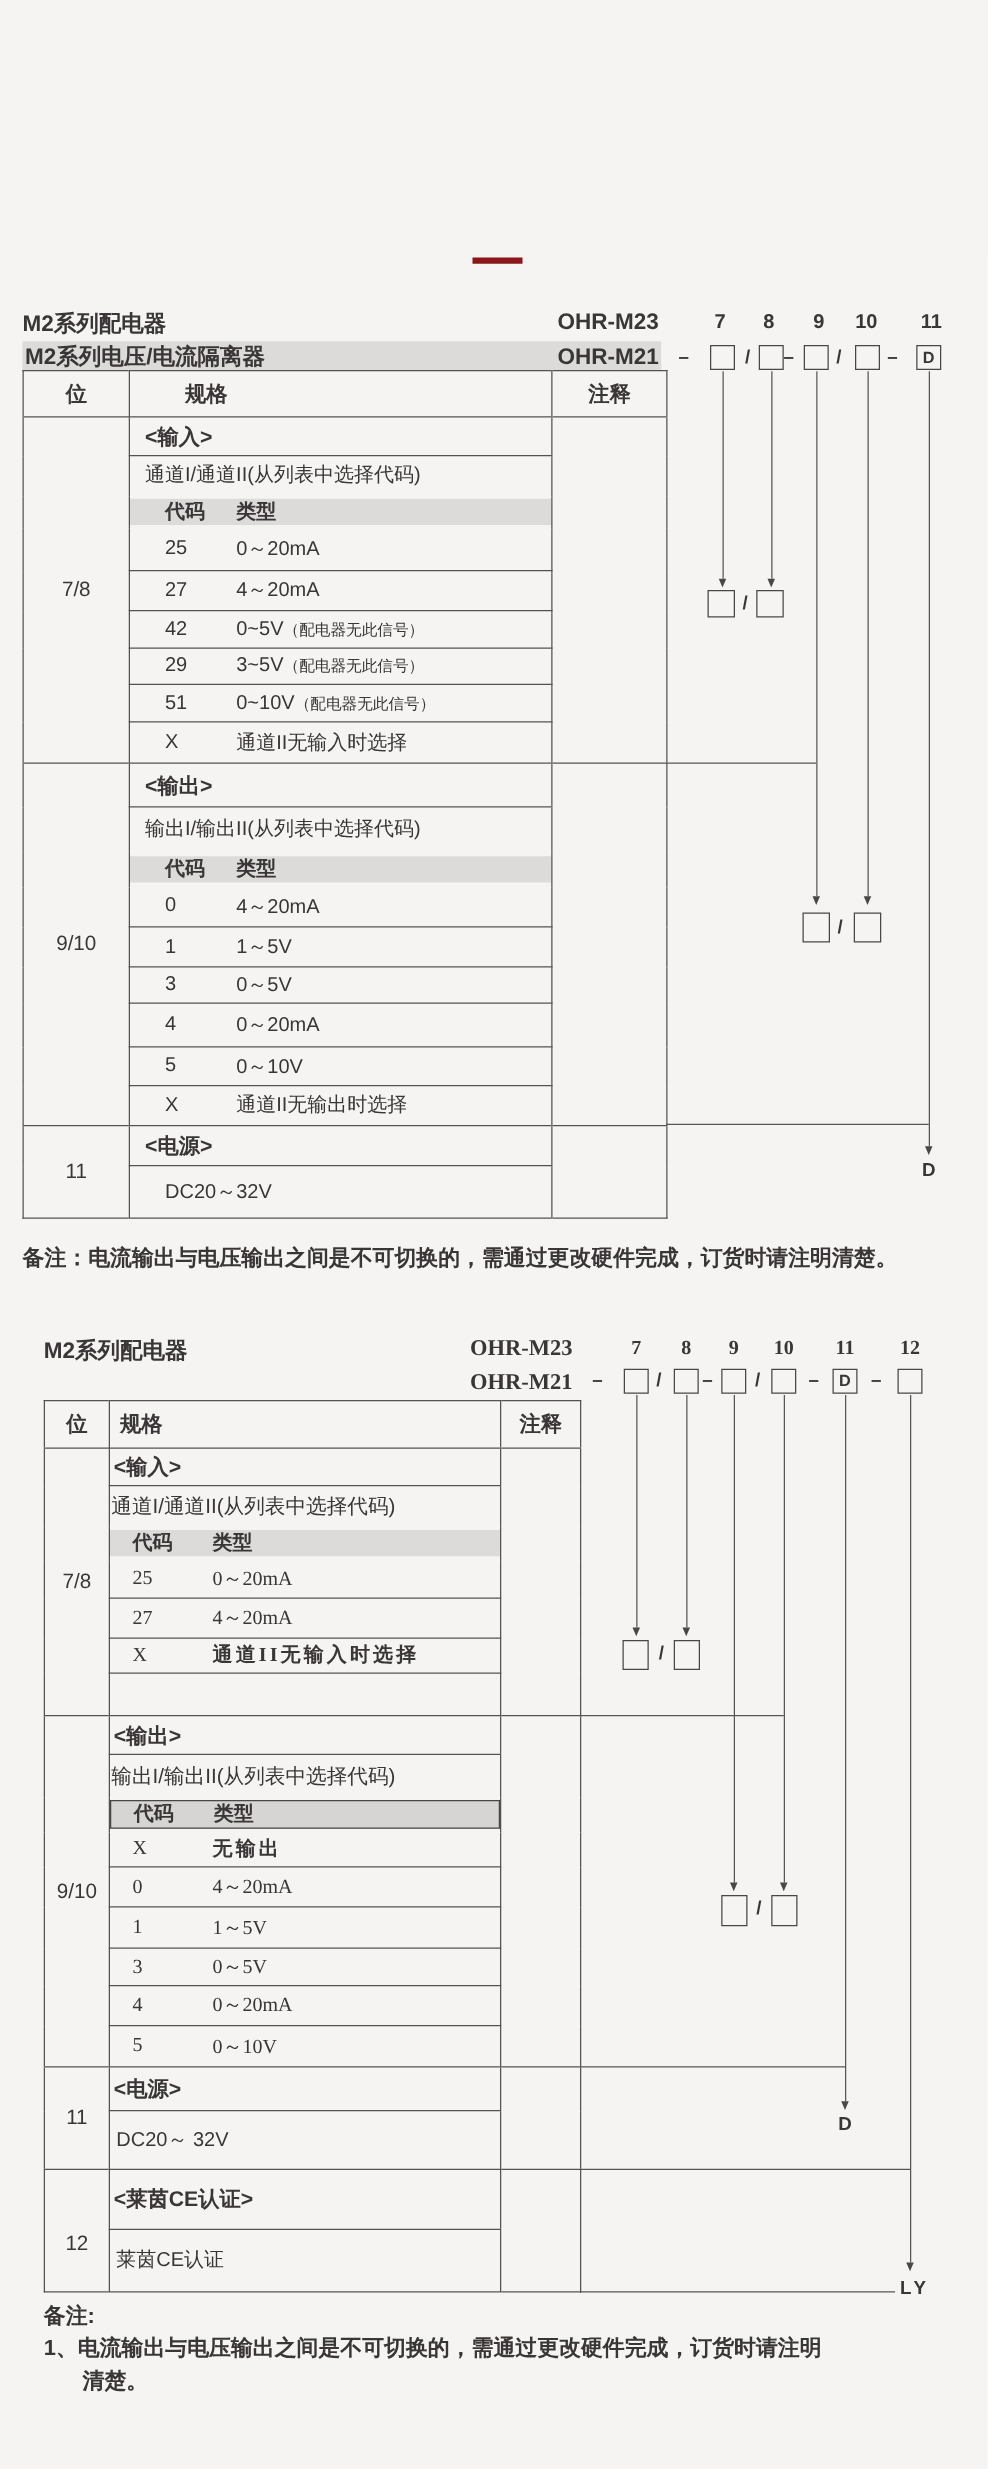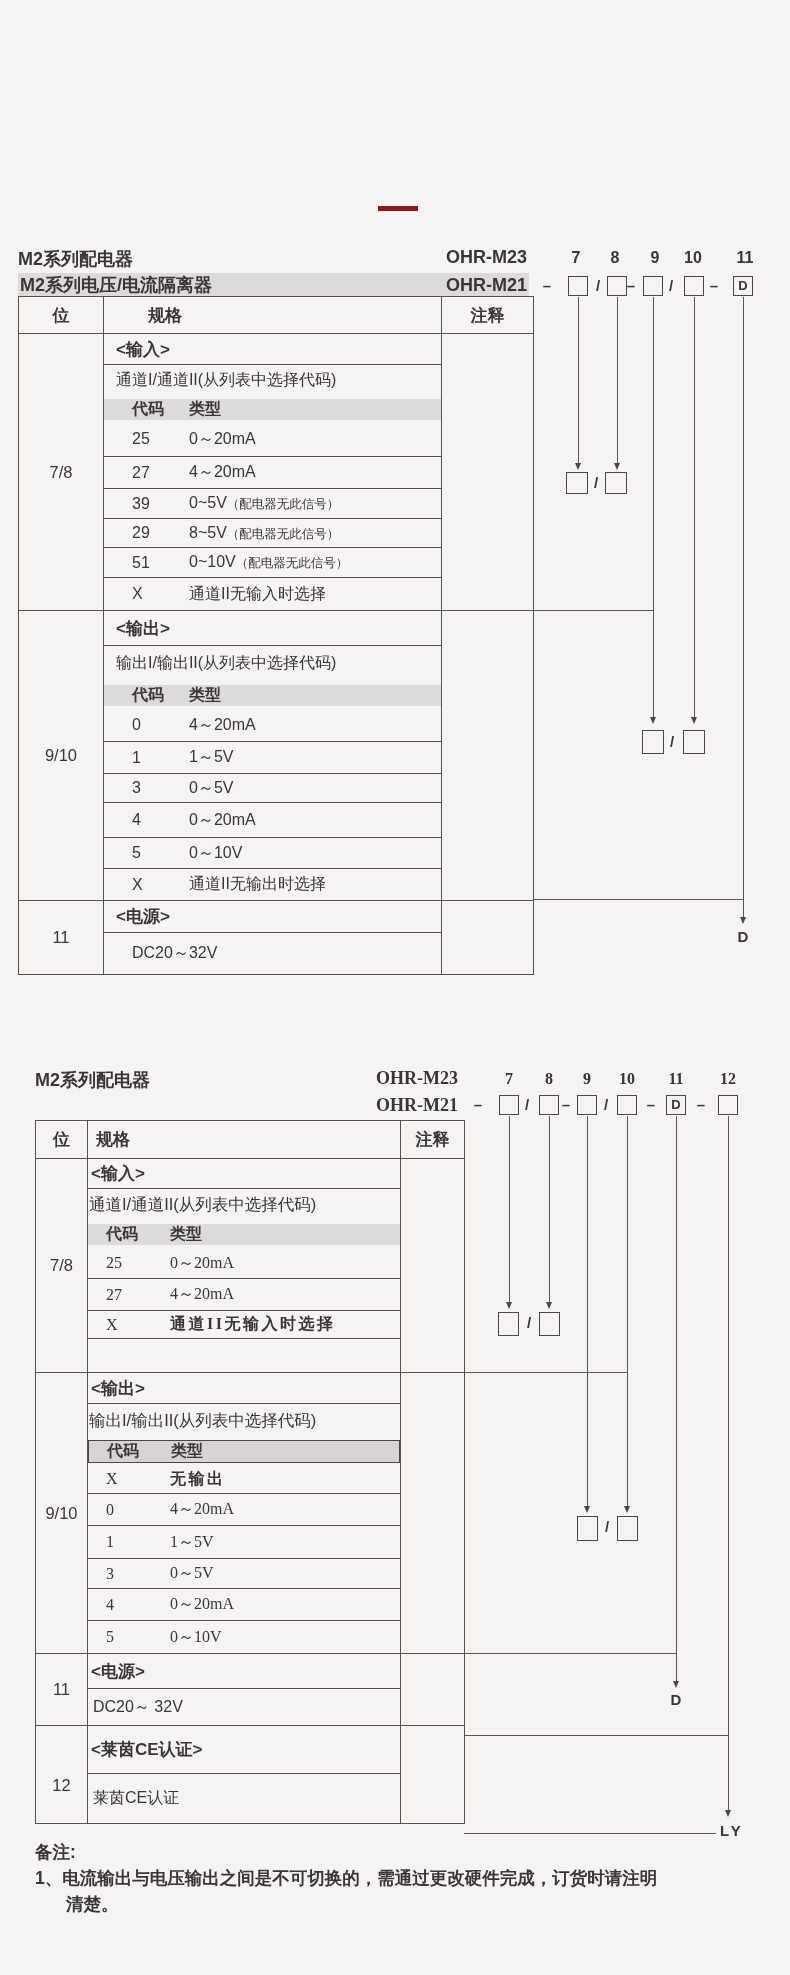--- a/index.html
+++ b/index.html
@@ -140,30 +140,30 @@
           <td class="bb">
             <div class="coderow">
               <span class="c1">27</span>
               <span class="c2"><span>4～20mA</span><span class="small"></span></span>
             </div>
           </td>
         </tr>
       <tr style="height:30px">
           <td class="bb">
             <div class="coderow">
-              <span class="c1">39</span>
+              <span class="c1">42</span>
               <span class="c2"><span>0~5V</span><span class="small">（配电器无此信号）</span></span>
             </div>
           </td>
         </tr>
       <tr style="height:29px">
           <td class="bb">
             <div class="coderow">
               <span class="c1">29</span>
-              <span class="c2"><span>8~5V</span><span class="small">（配电器无此信号）</span></span>
+              <span class="c2"><span>3~5V</span><span class="small">（配电器无此信号）</span></span>
             </div>
           </td>
         </tr>
       <tr style="height:30px">
           <td class="bb">
             <div class="coderow">
               <span class="c1">51</span>
               <span class="c2"><span>0~10V</span><span class="small">（配电器无此信号）</span></span>
             </div>
           </td>
@@ -246,20 +246,21 @@
         <td class="pos br st" rowspan="2">11</td>
         <td class="heading bb st">&lt;电源&gt;</td>
         <td class="bl st" rowspan="2"></td>
       </tr>
       <tr style="height:42px">
           <td class="pow">DC20～32V</td>
         </tr>
     </tbody>
   </table>
 
+  <div class="notetext" style="left:18px;top:994px;">备注：电流输出与电压输出之间是不可切换的，需通过更改硬件完成，订货时请注明清楚。</div>
 
   <div class="series" style="left:35px;top:1068px;">M2系列配电器</div>
   <div class="model t2serif" style="left:363px;top:1068px;width:95px;text-align:right;">OHR-M23</div>
   <div class="digit t2serif" style="left:509px;top:1070px;">7</div>
   <div class="digit t2serif" style="left:549px;top:1070px;">8</div>
   <div class="digit t2serif" style="left:587px;top:1070px;">9</div>
   <div class="digit t2serif" style="left:627px;top:1070px;">10</div>
   <div class="digit t2serif" style="left:676px;top:1070px;">11</div>
   <div class="digit t2serif" style="left:728px;top:1070px;">12</div>
 
@@ -425,21 +426,21 @@
               <span class="c2">0～10V</span>
             </div>
           </td>
         </tr>
 
       <tr style="height:35px">
         <td class="pos br st" rowspan="2">11</td>
         <td class="heading bb st">&lt;电源&gt;</td>
         <td class="bl st" rowspan="2"></td>
       </tr>
-      <tr style="height:37px">
+      <tr style="height:47px">
           <td class="pow">DC20～ 32V</td>
         </tr>
 
       <tr style="height:48px">
         <td class="pos br st" rowspan="2" style="padding-top:22px;">12</td>
         <td class="heading bb st">&lt;莱茵CE认证&gt;</td>
         <td class="bl st" rowspan="2"></td>
       </tr>
       <tr style="height:50px">
           <td class="pow">莱茵CE认证</td>

